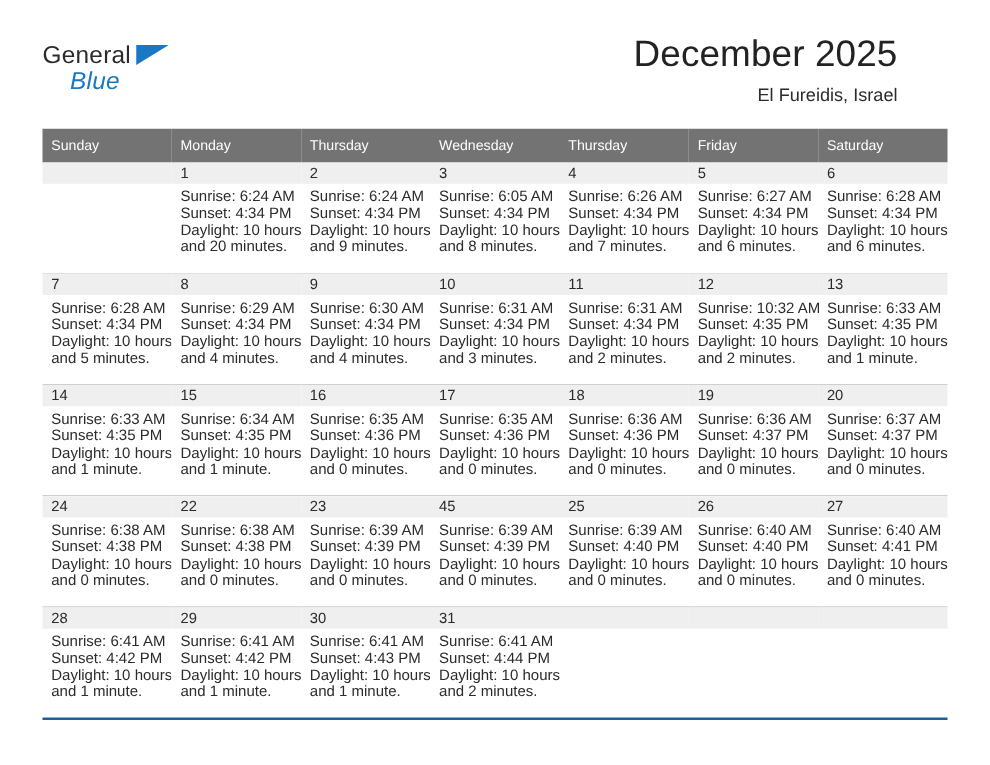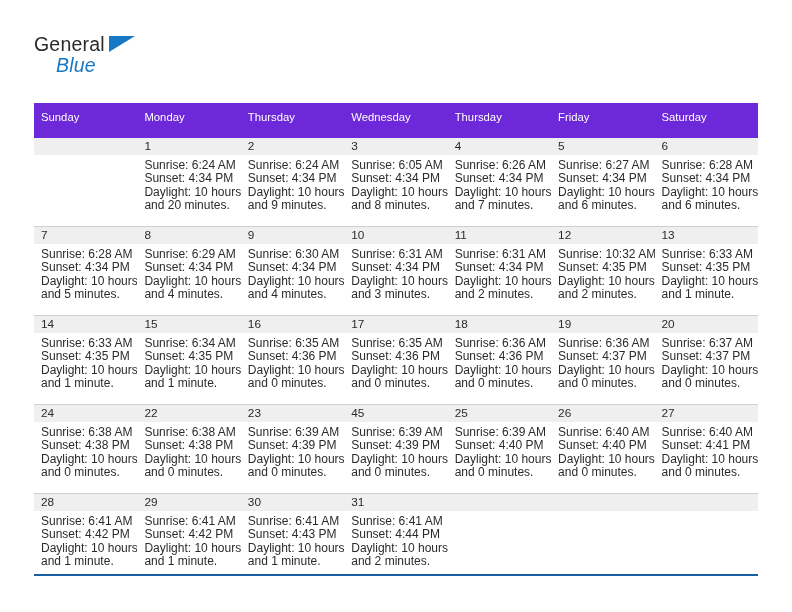--- a/index.html
+++ b/index.html
@@ -88,26 +88,26 @@
   
   .calendar {
     position: absolute;
     left: 34px;
     top: 103px;
     width: 724px;
     border-collapse: collapse;
     table-layout: fixed;
   }
   .calendar th {
-    background: #6d28d9;
+    background: #737373;
     color: #ffffff;
     font-size: 11.3px;
     font-weight: normal;
     text-align: left;
-    padding: 5px 0 13px 7px;
+    padding: 5px 0 5px 7px;
     height: 17px;
     border: none;
   }
   .calendar td {
     vertical-align: top;
     padding: 0;
     border: none;
     height: 88px;
     width: 103.43px;
     position: relative;
@@ -159,20 +159,24 @@
 <div class="page">
 
   <div class="header">
 
     <div class="logo">
       <span class="logo-general">General</span>
       <span class="logo-tri"></span>
       <span class="logo-blue">Blue</span>
     </div>
 
+    <div class="title-block">
+      <div class="cal-title">December 2025</div>
+      <div class="cal-sub">El Fureidis, Israel</div>
+    </div>
 
   </div>
 
   <table class="calendar">
     <thead>
       <tr id="weekday-row">
           <th>Sunday</th>
           <th>Monday</th>
           <th>Thursday</th>
           <th>Wednesday</th>

